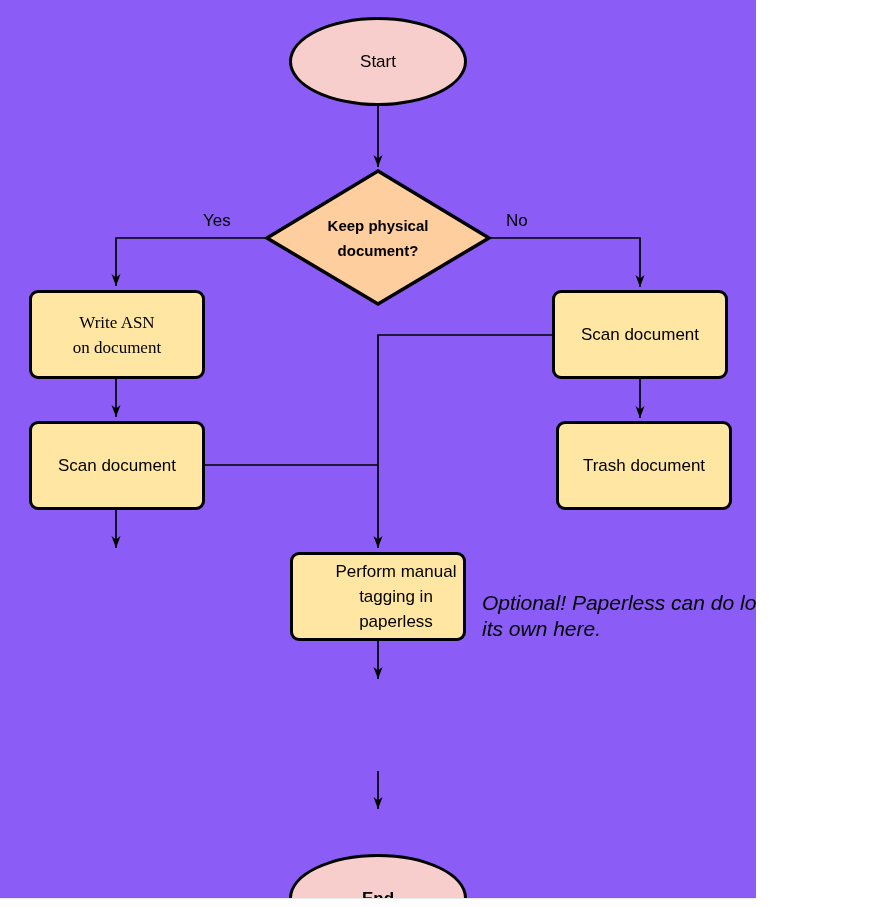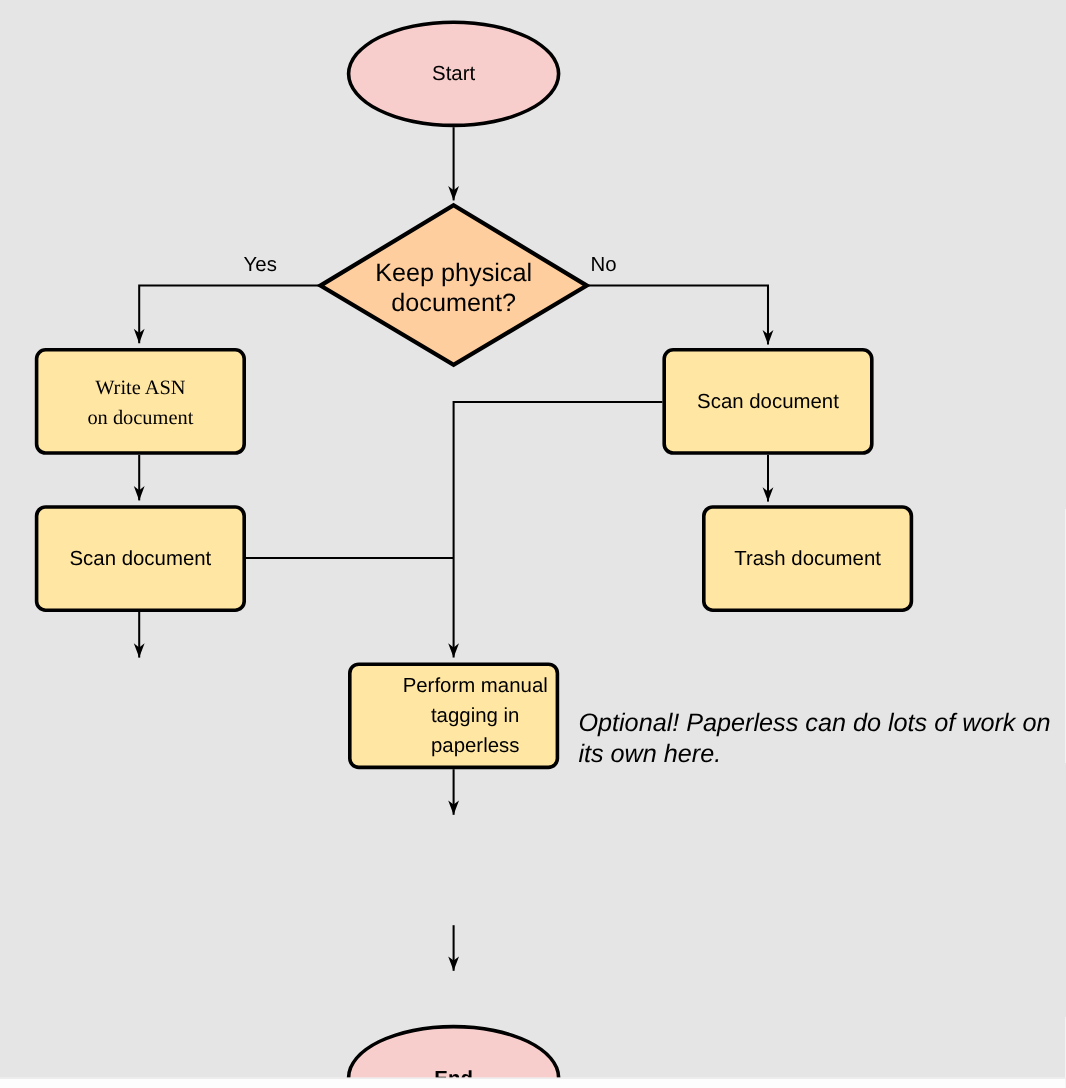--- a/index.html
+++ b/index.html
@@ -2,23 +2,23 @@
 <html><head>
 <meta charset="utf-8">
 <style>
   html, body {
     margin: 0;
     padding: 0;
     background: #ffffff;
   }
   #canvas {
     position: relative;
-    width: 888px;
+    width: 756px;
     height: 907px;
-    background: #e5e5e5;
+    background: #8b5cf6;
     font-family: "Liberation Sans", sans-serif;
     color: #000000;
     overflow: hidden;
   }
   #edges-layer {
     position: absolute;
     left: 0; top: 0;
     width: 888px; height: 907px;
   }
   .node {
@@ -38,26 +38,27 @@
     border-radius: 9px;
   }
   .terminal {
     background: #f8cecc;
     border: 3.5px solid #000000;
     border-radius: 50%;
   }
   .decision-label {
     position: absolute;
     display: flex;
-    align-items: flex-end;
+    align-items: center;
     justify-content: center;
     text-align: center;
-    font-size: 21px;
+    font-size: 15px;
     line-height: 25px;
     white-space: pre-line;
+    font-weight: bold;
   }
   .edge-label {
     position: absolute;
     font-size: 17px;
     line-height: 20px;
   }
   .note {
     position: absolute;
     font-size: 21px;
     line-height: 26px;
@@ -104,37 +105,37 @@
     <span>Start</span>
   </div>
 
   <div class="decision-label" style="left:283px; top:211px; width:190px; height:54px;">
     <span>Keep physical
 document?</span>
   </div>
 
   <div class="edge-label" style="left:203px; top:211px; width:50px;">Yes</div>
 
-  <div class="edge-label" style="left:492px; top:211px; width:46px;">No</div>
+  <div class="edge-label" style="left:506px; top:211px; width:46px;">No</div>
 
   <div class="node process" style="left:29px; top:290px; width:176px; height:89px;font-family:Liberation Serif, serif;">
     <span>Write ASN
 on document</span>
   </div>
 
   <div class="node process" style="left:29px; top:421px; width:176px; height:89px;">
     <span>Scan document</span>
   </div>
 
 
   <div class="node process" style="left:552px; top:290px; width:176px; height:89px;">
     <span>Scan document</span>
   </div>
 
-  <div class="node process" style="left:585px; top:421px; width:176px; height:89px;">
+  <div class="node process" style="left:556px; top:421px; width:176px; height:89px;">
     <span>Trash document</span>
   </div>
 
   <div class="node process" style="left:290px; top:552px; width:176px; height:89px;padding-left:36px;">
     <span>Perform manual
 tagging in
 paperless</span>
   </div>
 
 

